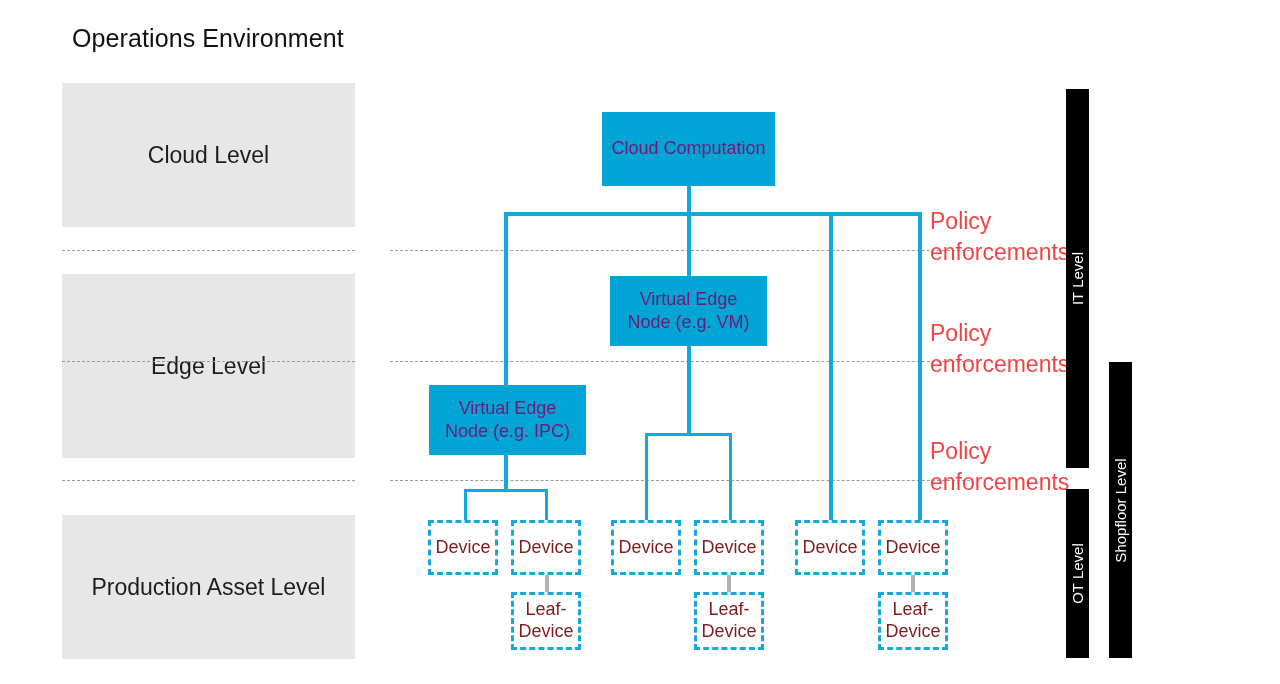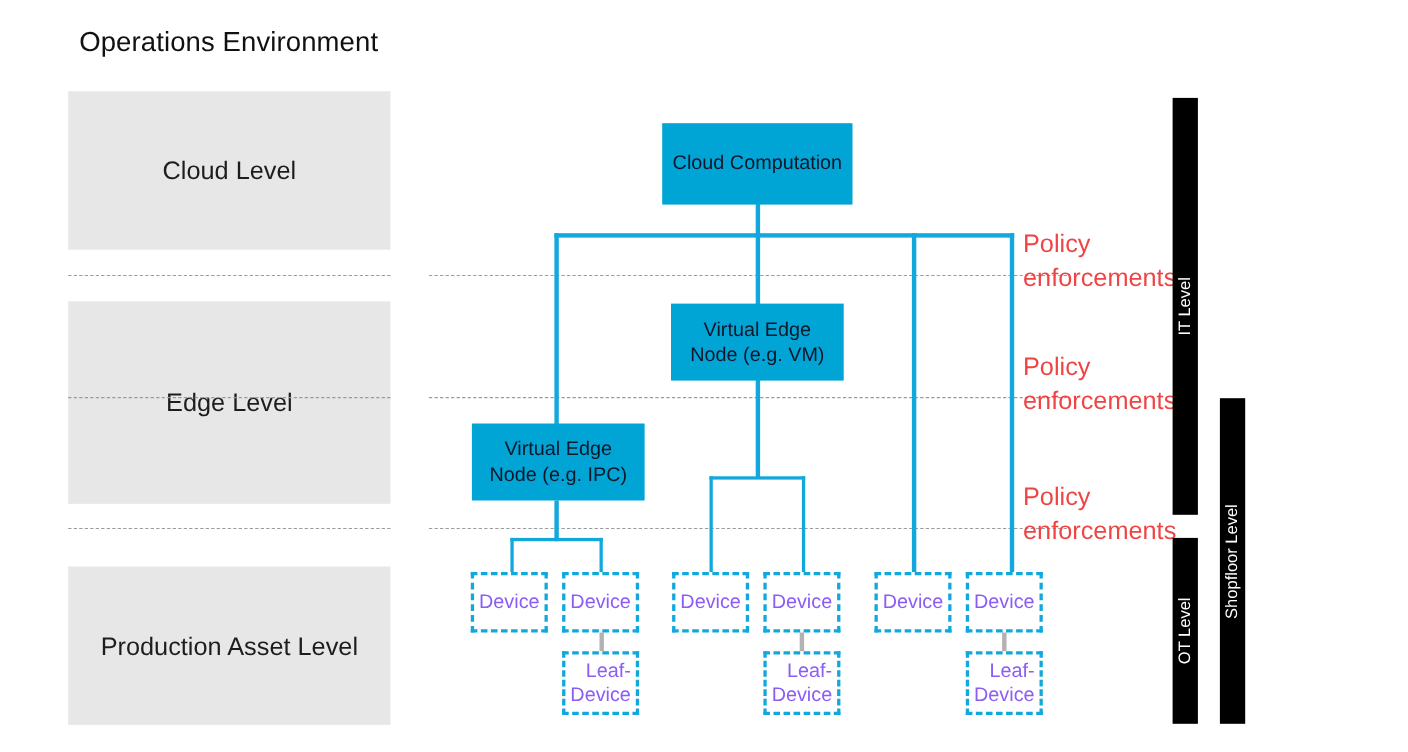--- a/index.html
+++ b/index.html
@@ -16,29 +16,29 @@
 
   .lvlbox{
     position:absolute;background:#e7e7e7;
     display:flex;align-items:center;justify-content:center;
     font-size:23px;color:#1d1d1d;
   }
 
   .dashsep{position:absolute;height:0;border-top:1.5px dashed #9b9b9b;}
 
   .node{
-    position:absolute;background:#00a5d6;color:#0f172a;
+    position:absolute;background:#00a5d6;color:#701a75;
     display:flex;align-items:center;justify-content:center;text-align:center;
     font-size:18px;line-height:1.28;
   }
 
   .dev{
     position:absolute;border:3px dashed #13a8dd;background:#ffffff;
-    display:flex;align-items:center;justify-content:center;text-align:right;
-    font-size:18px;line-height:1.2;color:#8b5cf6;box-sizing:border-box;
+    display:flex;align-items:center;justify-content:center;text-align:center;
+    font-size:18px;line-height:1.2;color:#7f1d1d;box-sizing:border-box;
   }
 
   .wire{position:absolute;background:#13a8dd;}
   .wv{width:3px;}
   .wh{height:3px;}
   .greywire{position:absolute;background:#b2b2b2;width:4px;}
 
   .pol{position:absolute;font-size:23px;color:#ef4444;line-height:1.35;white-space:nowrap;}
 
   .netbar{

